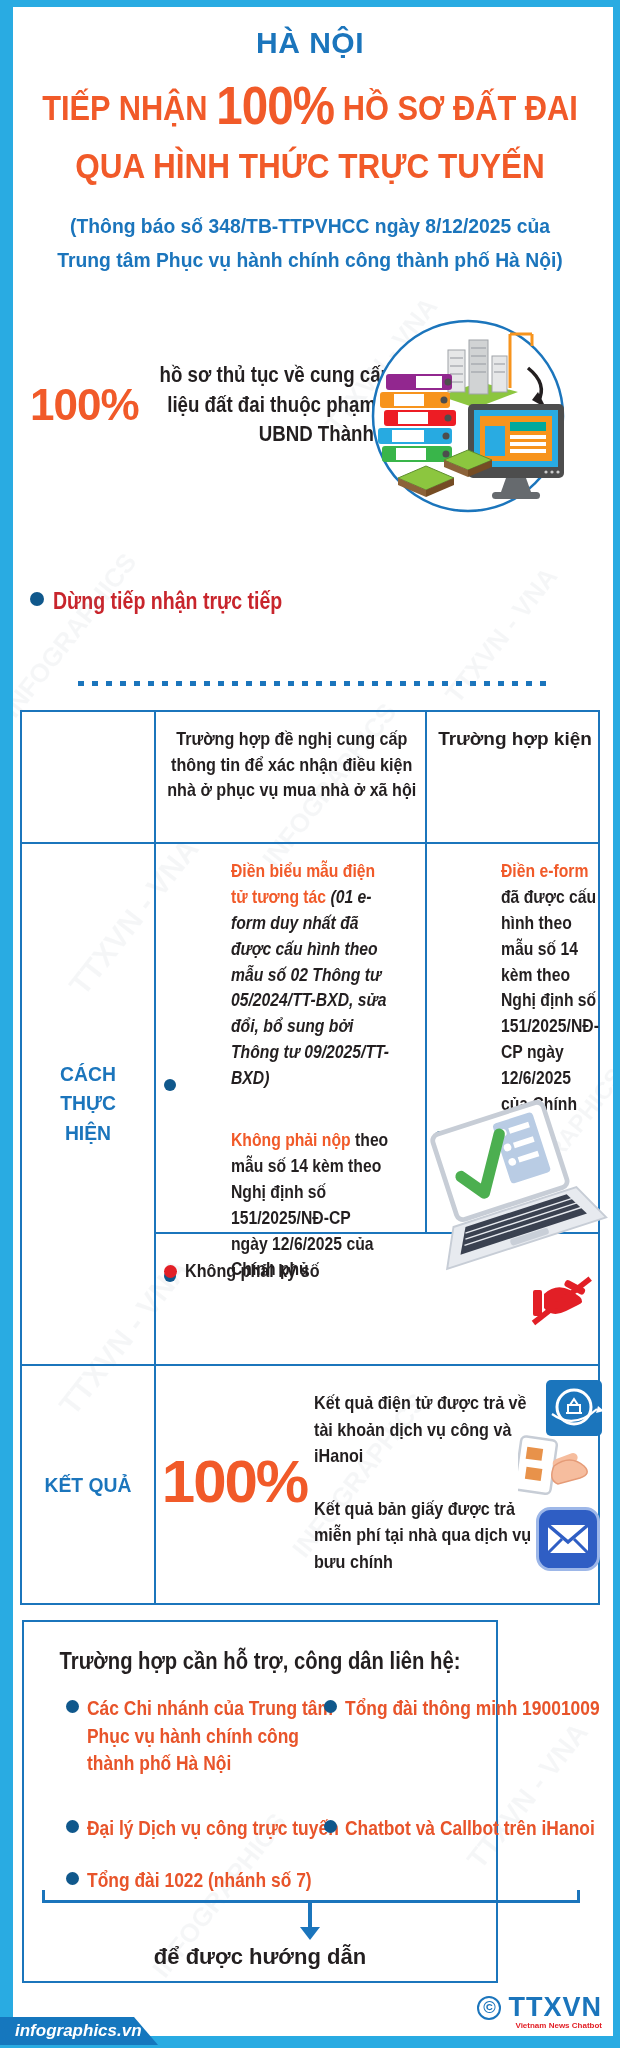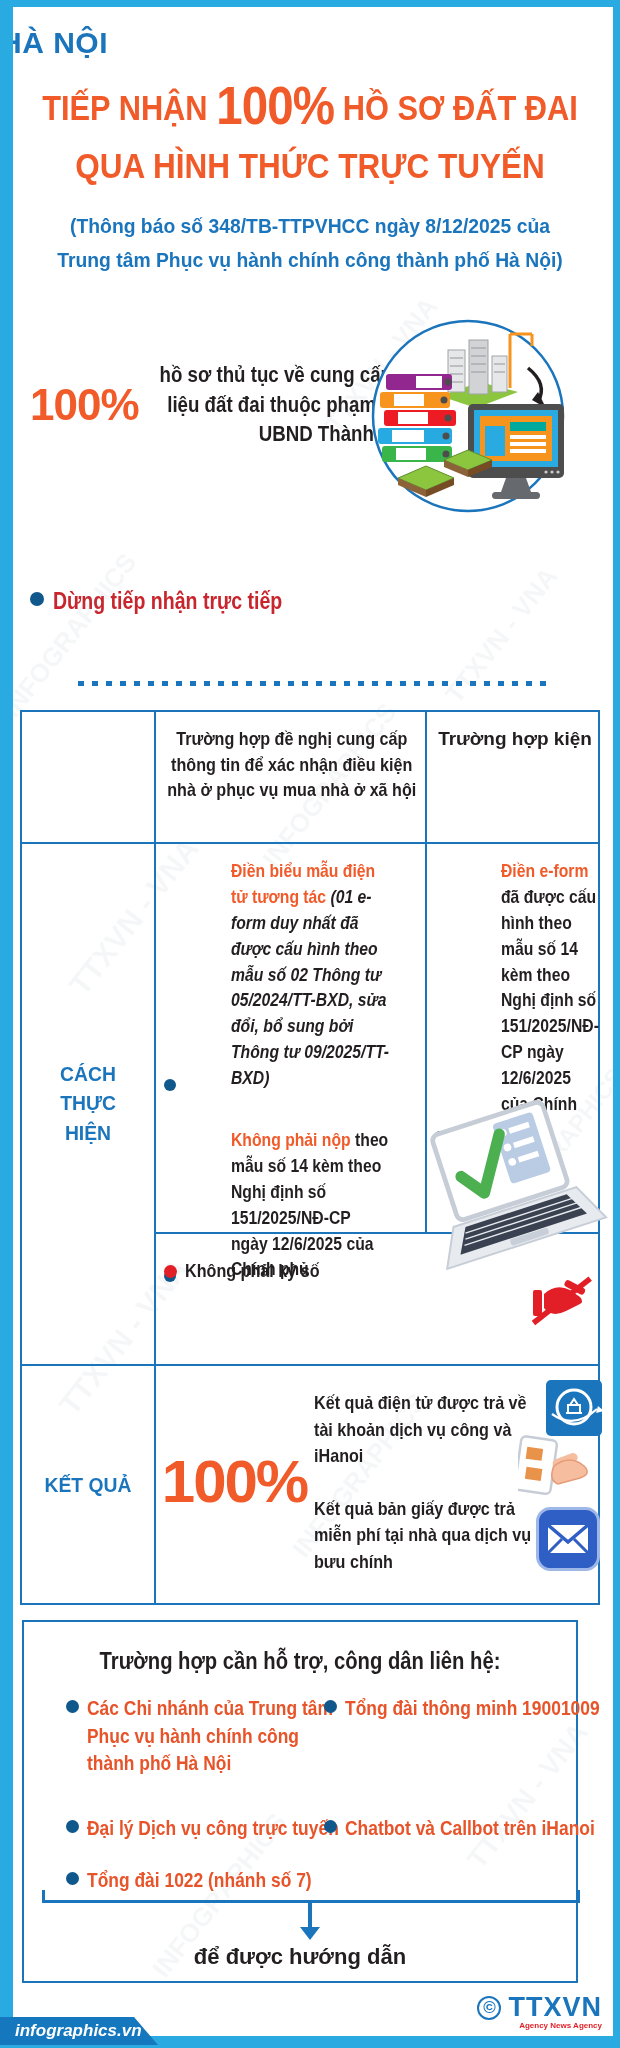--- a/index.html
+++ b/index.html
@@ -2,21 +2,21 @@
 <html><head>
 <meta charset="utf-8">
 <style>
   html,body{margin:0;padding:0;background:#e9edf0;}
   .poster{position:relative;width:620px;height:2048px;background:#ffffff;overflow:hidden;
           font-family:"Liberation Sans",sans-serif;color:#231f20;}
   .frame{position:absolute;inset:0;border:7px solid #29abe2;border-left-width:13px;pointer-events:none;z-index:40;}
   
   .wm{position:absolute;font-weight:bold;color:#8a9aa8;opacity:.08;white-space:nowrap;z-index:1;}
   
-  .city{position:absolute;left:0;right:0;top:26px;text-align:left;font-size:30px;font-weight:bold;
+  .city{position:absolute;left:0;right:0;top:26px;text-align:center;font-size:30px;font-weight:bold;
         color:#1b75bc;letter-spacing:.5px;}
   .title1{position:absolute;left:0;right:0;top:74px;text-align:center;font-weight:bold;color:#f15a29;
           font-size:35px;white-space:nowrap;transform:scaleX(.88);transform-origin:50% 50%;}
   .title1 .pct{font-size:54px;vertical-align:-4px;letter-spacing:-1px;}
   .title2{position:absolute;left:0;right:0;top:146px;text-align:center;font-weight:bold;color:#f15a29;
           font-size:35px;white-space:nowrap;transform:scaleX(.9);}
   .sub{position:absolute;left:0;right:0;text-align:center;font-weight:bold;color:#1b75bc;font-size:21px;
        white-space:nowrap;transform:scaleX(.92);}
   .badge{position:absolute;left:50%;top:296px;transform:translateX(-50%);background:#fbcd8e;border-radius:26px;
          padding:9px 34px;font-size:28px;font-weight:bold;color:#e8432a;white-space:nowrap;}
@@ -44,21 +44,21 @@
   .lead{color:#f15a29;}
   .ital{font-style:italic;color:#231f20;}
   .nb{position:absolute;display:flex;align-items:center;}
   .nb .d{flex:none;width:13px;height:13px;border-radius:50%;background:#e21f26;margin-right:8px;}
   .nb .tx{font-size:19px;font-weight:bold;color:#231f20;white-space:nowrap;transform:scaleX(.85);transform-origin:0 50%;}
   .resultpct{position:absolute;left:130px;top:735px;width:165px;text-align:center;font-size:60px;
              font-weight:bold;color:#f15a29;letter-spacing:-2px;}
   .ritem{font-size:19px;font-weight:bold;color:#231f20;line-height:1.4;width:265px;
          transform:scaleX(.85);transform-origin:0 0;margin-bottom:26px;}
   
-  .support{position:absolute;left:22px;top:1620px;width:556px;height:363px;border:2px solid #1b75bc;
+  .support{position:absolute;left:22px;top:1620px;width:476px;height:363px;border:2px solid #1b75bc;
            box-sizing:border-box;z-index:5;}
   .stitle{position:absolute;left:0;right:0;top:26px;text-align:center;font-size:23px;font-weight:bold;
           color:#231f20;white-space:nowrap;transform:scaleX(.88);}
   .sb{position:absolute;display:flex;align-items:flex-start;}
   .sb .d{flex:none;width:13px;height:13px;border-radius:50%;background:#10588c;margin:6px 8px 0 0;}
   .sb .tx{font-size:20.5px;font-weight:bold;color:#e8542a;line-height:1.35;transform:scaleX(.85);transform-origin:0 0;}
   .bracket{position:absolute;left:18px;top:268px;width:538px;height:13px;border-left:3px solid #1b75bc;
            border-right:3px solid #1b75bc;border-bottom:3px solid #1b75bc;box-sizing:border-box;}
   .astem{position:absolute;left:284px;top:281px;width:4px;height:26px;background:#1b75bc;}
   .ahead{position:absolute;left:276px;top:305px;width:0;height:0;border-left:10px solid transparent;
@@ -335,17 +335,17 @@
 
   <div class="strip"></div>
   <div class="ribbon">
     <span>infographics.vn</span>
   </div>
   <div class="ttxvn">
     <div class="row">
       <span class="c">©</span>
       <span class="lg">TTXVN</span>
     </div>
-    <div class="sm">Agency News Agency</div>
+    <div class="sm">Vietnam News Chatbot</div>
   </div>
 
   <div class="frame"></div>
 </div>
 
 </body></html>

